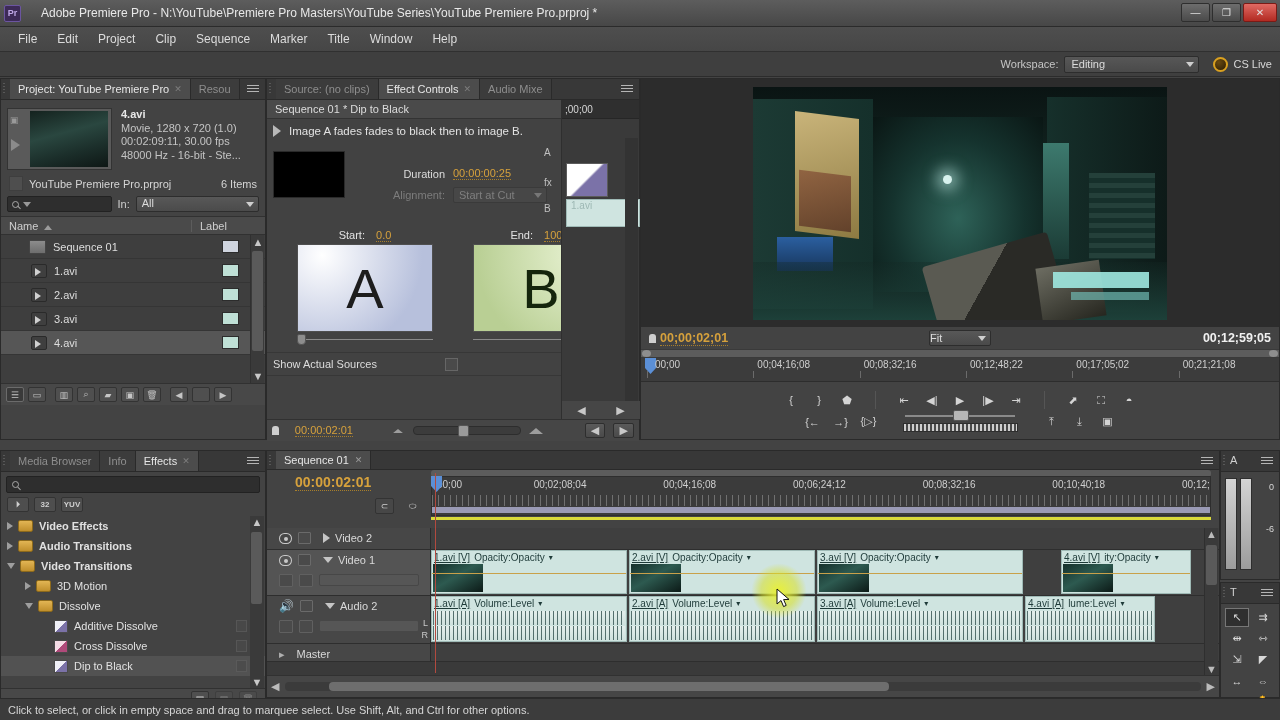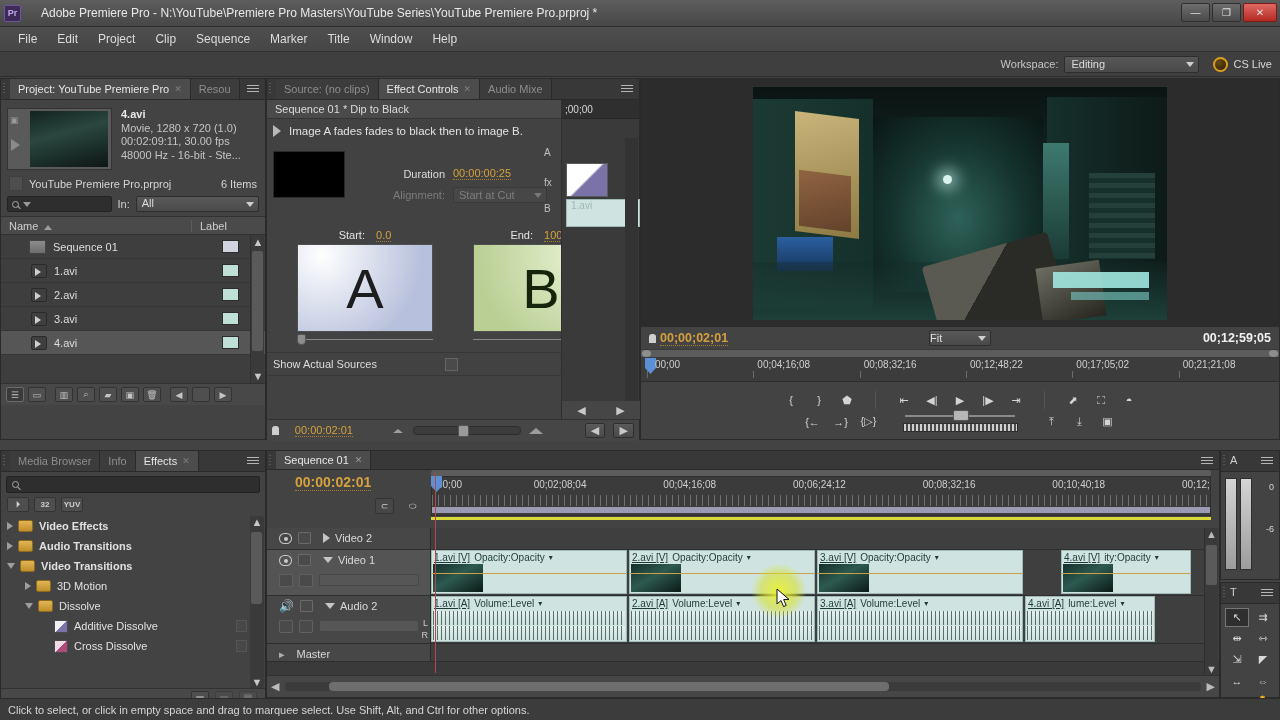--- a/index.html
+++ b/index.html
@@ -776,20 +776,26 @@
           <span class="sw"></span>
           <span class="label">Additive Dissolve</span>
           <span class="endico"></span>
         </div>
         <div class="fx-row" style="padding-left: 42px;">
           <span style="width:11px"></span>
           <span class="sw pink"></span>
           <span class="label">Cross Dissolve</span>
           <span class="endico"></span>
         </div>
+        <div class="fx-row sel" style="padding-left: 42px;">
+          <span style="width:11px"></span>
+          <span class="sw"></span>
+          <span class="label">Dip to Black</span>
+          <span class="endico"></span>
+        </div>
       </div>
     <div class="fx-bottom">
       <span class="pb-btn">▤</span>
       <span class="pb-btn" style="opacity:.45">▤</span>
       <span class="pb-btn" style="opacity:.45">🗑</span>
     </div>
   </div>
 
   <div class="panel" id="timeline">
     <div class="tl-tabrow">

